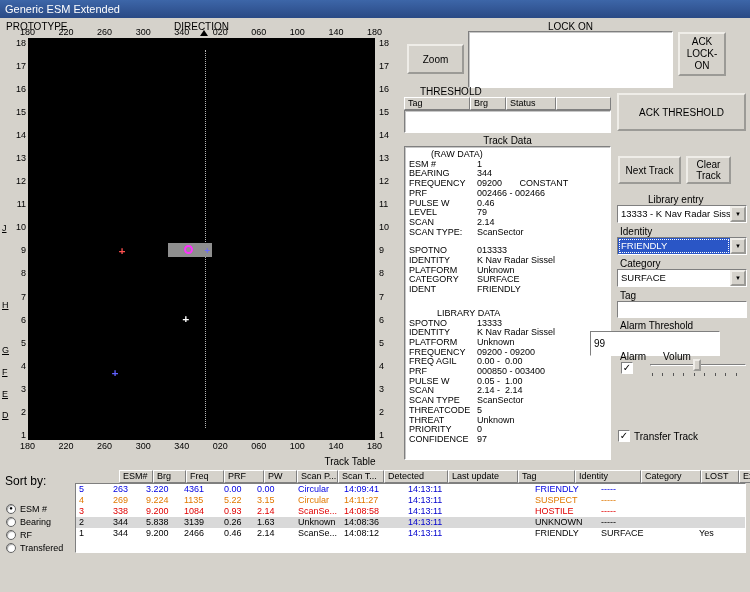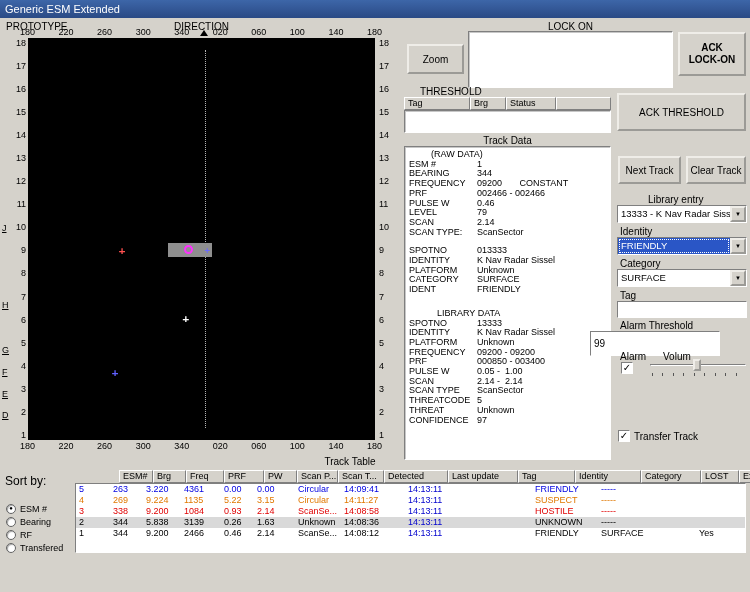--- a/index.html
+++ b/index.html
@@ -48,21 +48,21 @@
   #selected-track { position:absolute; width:44px; height:14px; background:#8f8f8f; }
   .sel-ring { position:absolute; left:16px; top:2px; width:9px; height:9px;
     border:2px solid #ff30ff; border-radius:50%; }
   .sel-cross { position:absolute; right:2px; top:50%; transform:translateY(-50%);
     color:#6a6aff; font:bold 9px "DejaVu Sans Mono", monospace; }
 
   
   #lockon-label { left:468px; top:21px; width:205px; text-align:center; }
   #lockon-box { left:468px; top:31px; width:205px; height:57px; }
   #zoom-btn { left:407px; top:44px; width:57px; height:30px; }
-  #ack-lockon-btn { left:678px; top:32px; width:68px; height:44px;font-weight:bold; }
+  #ack-lockon-btn { left:678px; top:32px; width:48px; height:44px; }
 
   
   #threshold-label { left:420px; top:86px; }
   #threshold-header { position:absolute; left:404px; top:97px; width:207px; height:13px; display:flex; }
   .th-cell { background:#d5d2cb; border:1px solid; border-color:#fff #7f7f7f #7f7f7f #fff;
     font-size:9px; line-height:10px; padding:0 3px; overflow:hidden; white-space:nowrap; }
   .th-tag { width:66px; } .th-brg { width:36px; } .th-status { width:50px; } .th-fill { flex:1; }
   #threshold-box { left:404px; top:110px; width:207px; height:23px; }
   #ack-threshold-btn { left:617px; top:93px; width:129px; height:38px; }
 
@@ -73,21 +73,21 @@
   .td-row { display:flex; }
   .td-l { width:68px; flex:none; white-space:pre; }
   .td-v { white-space:pre; }
   .indent  { padding-left:22px; }
   .indent2 { padding-left:28px; }
   .td-gap  { height:9px; }
   .td-gap2 { height:14px; }
 
   
   #next-track-btn { left:618px; top:156px; width:63px; height:28px; }
-  #clear-track-btn { left:686px; top:156px; width:60px; height:28px; }
+  #clear-track-btn { left:686px; top:156px; width:45px; height:28px; }
   .combo { position:absolute; height:18px; background:#fff; border:1px solid;
     border-color:#7f7f7f #fff #fff #7f7f7f; display:flex; align-items:stretch; width:130px; }
   .combo-val { flex:1; font-size:9.5px; line-height:16px; padding:0 3px;
     white-space:nowrap; overflow:hidden; }
   .combo-val.hl { background:#2a56c6; color:#fff; outline:1px dotted #fff; outline-offset:-2px; }
   .combo-btn { width:16px; background:#d5d2cb; border:2px outset #efede8;
     font-size:6px; display:flex; align-items:center; justify-content:center; }
   #library-entry-label { left:620px; top:194px;margin-left:28px; }
   #combo-library  { left:617px; top:205px; }
   #identity-label { left:620px; top:226px; }
@@ -336,20 +336,24 @@
       </div>
       <div class="td-row">
         <span class="td-l">PLATFORM</span>
         <span class="td-v">Unknown</span>
       </div>
       <div class="td-row">
         <span class="td-l">FREQUENCY</span>
         <span class="td-v">09200 - 09200</span>
       </div>
       <div class="td-row">
+        <span class="td-l">FREQ AGIL</span>
+        <span class="td-v">0.00 -  0.00</span>
+      </div>
+      <div class="td-row">
         <span class="td-l">PRF</span>
         <span class="td-v">000850 - 003400</span>
       </div>
       <div class="td-row">
         <span class="td-l">PULSE W</span>
         <span class="td-v">0.05 -  1.00</span>
       </div>
       <div class="td-row">
         <span class="td-l">SCAN</span>
         <span class="td-v">2.14 -  2.14</span>
@@ -358,20 +362,24 @@
         <span class="td-l">SCAN TYPE</span>
         <span class="td-v">ScanSector</span>
       </div>
       <div class="td-row">
         <span class="td-l">THREATCODE</span>
         <span class="td-v">5</span>
       </div>
       <div class="td-row">
         <span class="td-l">THREAT</span>
         <span class="td-v">Unknown</span>
+      </div>
+      <div class="td-row">
+        <span class="td-l">PRIORITY</span>
+        <span class="td-v">0</span>
       </div>
       <div class="td-row">
         <span class="td-l">CONFIDENCE</span>
         <span class="td-v">97</span>
       </div>
     </div>
 </div>
 
 <button class="btn" id="next-track-btn">Next Track</button>
 <button class="btn" id="clear-track-btn">Clear Track</button>

